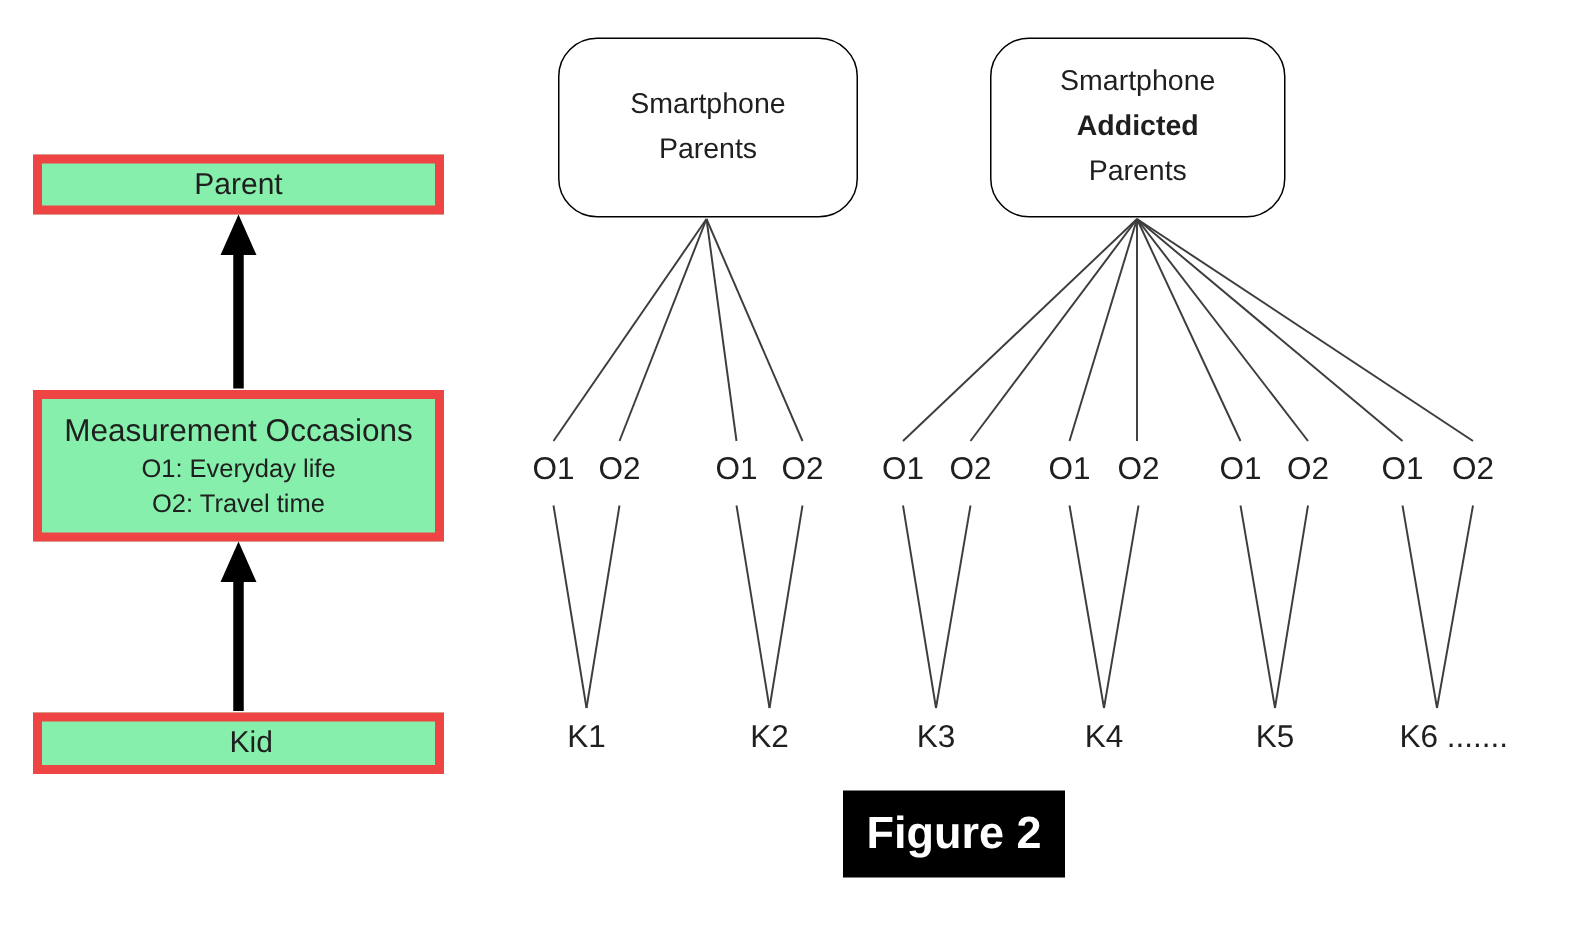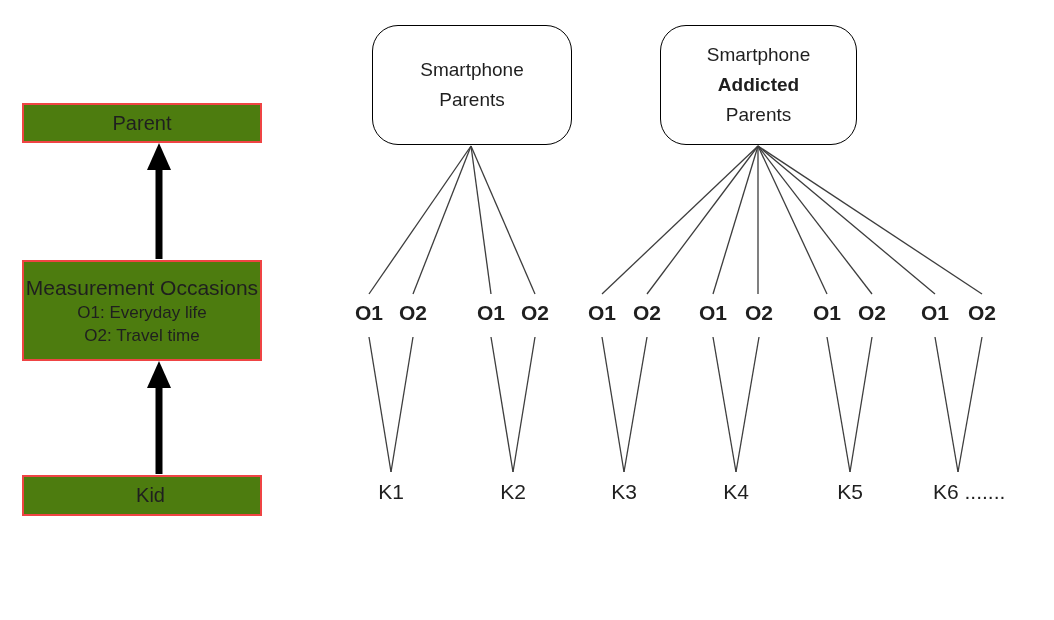--- a/index.html
+++ b/index.html
@@ -4,43 +4,43 @@
 <style>
   * { margin:0; padding:0; box-sizing:border-box; }
   body { background:#fff; }
   .canvas {
     position:relative; width:1054px; height:620px; background:#ffffff;
     font-family:"Liberation Sans", sans-serif; color:#1f1f1f; overflow:hidden;
   }
   .lines-svg { position:absolute; left:0; top:0; width:1054px; height:620px; }
 
   .rect-box {
-    position:absolute; left:22px; width:240px; background:#4d7c0f;
-    border:2px solid #ef4444; display:flex; flex-direction:column;
+    position:absolute; left:22px; width:274px; background:#86efac;
+    border:6px solid #ef4444; display:flex; flex-direction:column;
     align-items:center; justify-content:center; text-align:center;
   }
   .parent-box { top:103px; height:40px; font-size:20px; }
   .measure-box { top:260px; height:101px; }
   .kid-box { top:475px; height:41px; font-size:20px;padding-left:17px; }
   .measure-title { font-size:21px; line-height:27px; }
   .measure-sub { font-size:17px; line-height:23px; }
 
   .round-box {
     position:absolute; top:25px; height:120px; background:#fff;
     border:1.6px solid #000; border-radius:26px;
     display:flex; flex-direction:column; align-items:center; justify-content:center;
     text-align:center; font-size:19px; line-height:30px;
   }
   .round-box-1 { left:372px; width:200px; }
   .round-box-2 { left:660px; width:197px; }
   .bold-line { font-weight:bold; }
 
   .olabel {
     position:absolute; top:301px; font-size:21px;
-    transform:translateX(-50%); white-space:nowrap;font-weight:bold;
+    transform:translateX(-50%); white-space:nowrap;
   }
   .klabel {
     position:absolute; top:480px; font-size:21px;
     transform:translateX(-50%); white-space:nowrap;
   }
   .klabel.no-center { transform:none; }
 
   .caption-box {
     position:absolute; left:562px; top:527px; width:148px; height:58px;
     background:#000; color:#fff; display:flex; align-items:center;
@@ -135,14 +135,17 @@
   <span class="olabel" style="left:935px">O1</span>
   <span class="olabel" style="left:982px">O2</span>
 
   <span class="klabel" style="left:391px">K1</span>
   <span class="klabel" style="left:513px">K2</span>
   <span class="klabel" style="left:624px">K3</span>
   <span class="klabel" style="left:736px">K4</span>
   <span class="klabel" style="left:850px">K5</span>
   <span class="klabel no-center" style="left:933px">K6 .......</span>
 
+  <div class="caption-box">
+    <span>Figure 2</span>
+  </div>
 
 </div>
 
 </body></html>

